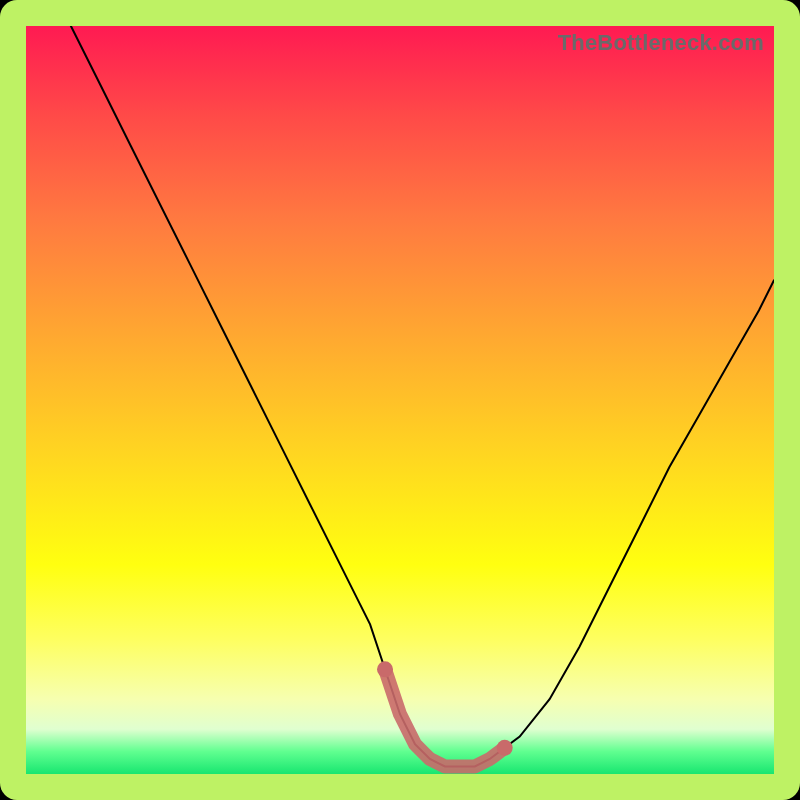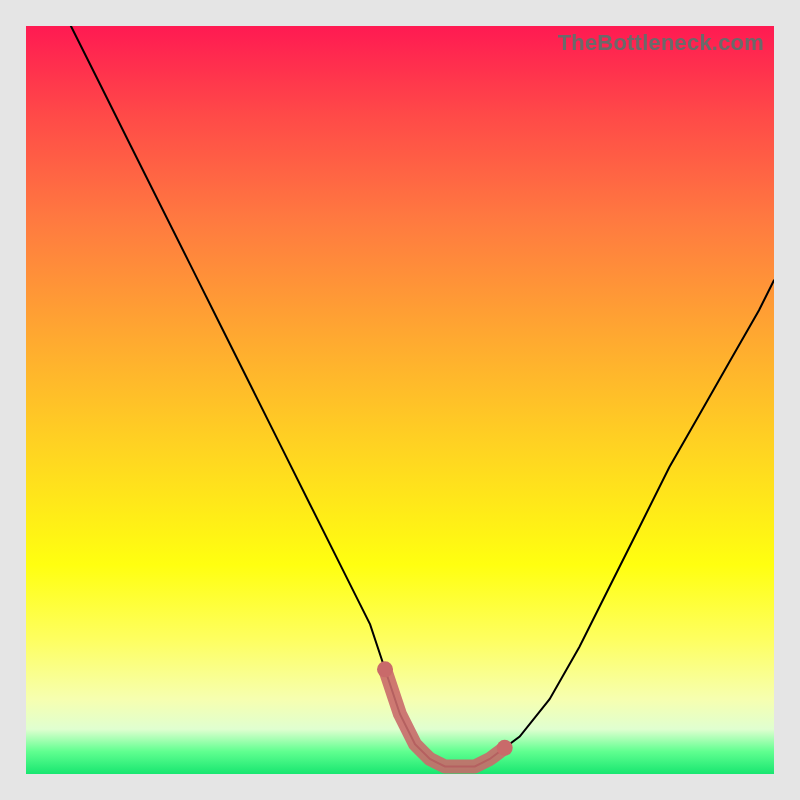--- a/index.html
+++ b/index.html
@@ -7,21 +7,22 @@
     padding: 0;
     width: 800px;
     height: 800px;
     background: #000;
     font-family: Arial, Helvetica, sans-serif;
   }
   .frame {
     position: relative;
     width: 800px;
     height: 800px;
-    background: #e5e5e5;
+    background: #bef264;
+    border-radius: 17px;
   }
   .plot {
     position: absolute;
     left: 26px;
     top: 26px;
     width: 748px;
     height: 748px;
     overflow: hidden;
   }
   .gradient {

